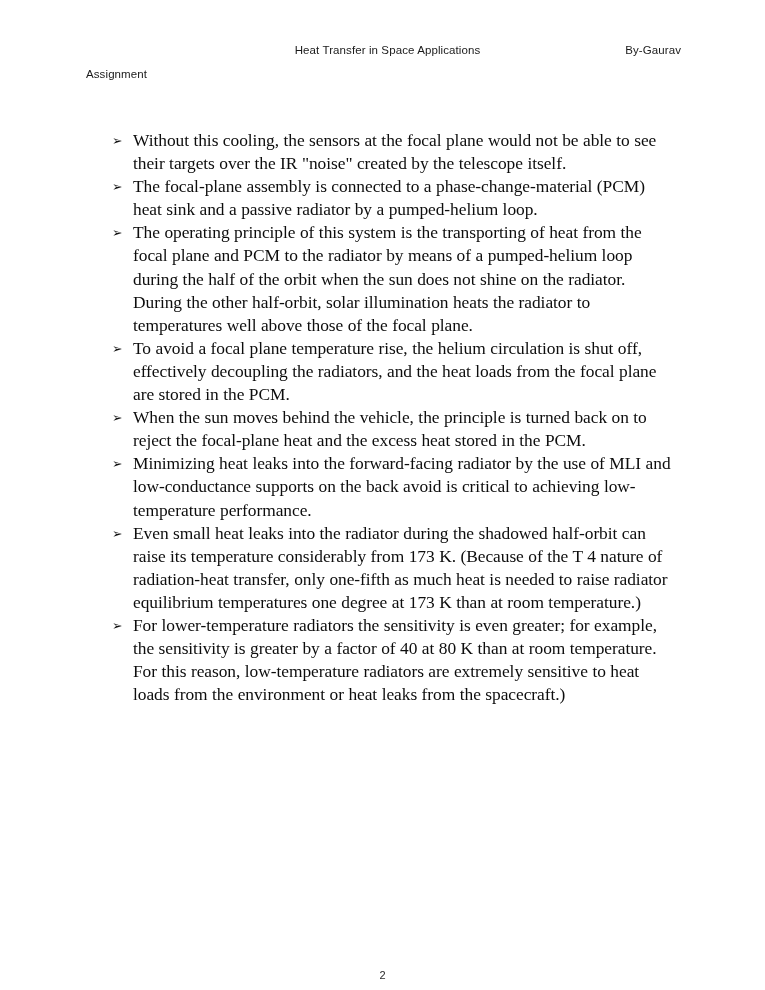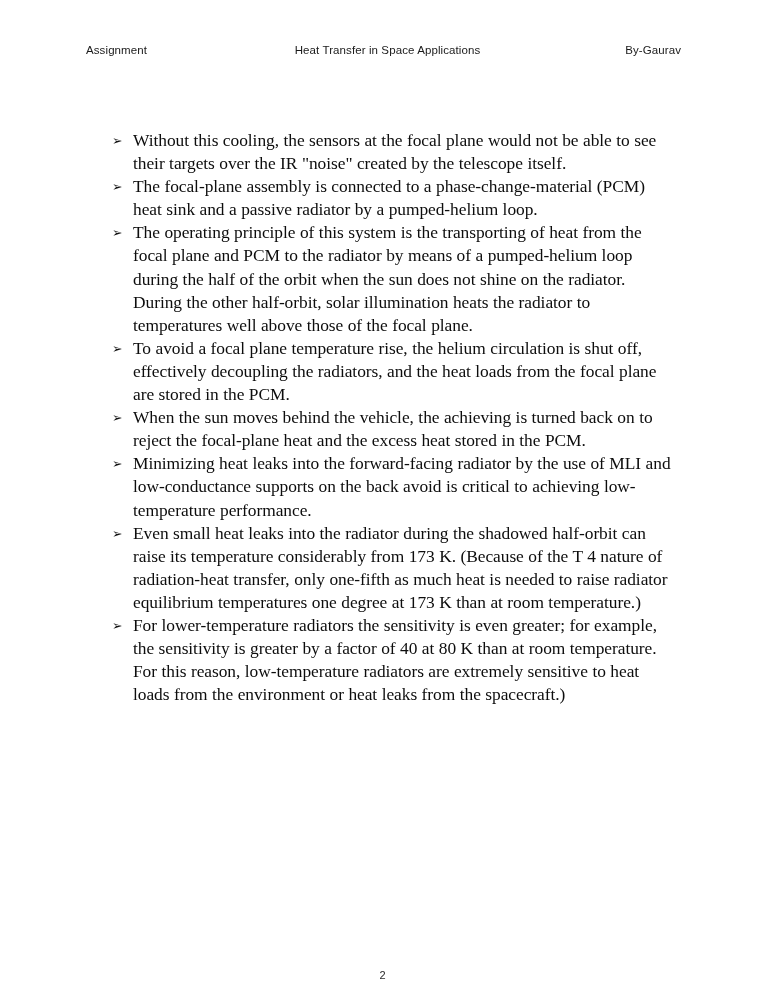--- a/index.html
+++ b/index.html
@@ -27,20 +27,21 @@
     display: flex;
     align-items: baseline;
     font-family: "Liberation Sans", "DejaVu Sans", sans-serif;
     font-size: 11.5px;
     color: #1a1a1a;
     letter-spacing: 0.1px;
     white-space: nowrap;
   }
   .hdr-left {
     flex: 0 0 auto;
+    margin-top: 24px;
   }
   .hdr-center {
     position: absolute;
     left: 50%;
     transform: translateX(-50%);
     text-align: center;
     padding-left: 8px;
   }
   .hdr-right {
     position: absolute;
@@ -125,21 +126,21 @@
       <span class="bullet-text">The operating principle of this system is the transporting of heat from the focal plane and PCM to the radiator by means of a pumped-helium loop during the half of the orbit when the sun does not shine on the radiator. During the other half-orbit, solar illumination heats the radiator to temperatures well above those of the focal plane.</span>
     </div>
 
     <div class="bullet-item">
       <span class="bullet-glyph">➢</span>
       <span class="bullet-text">To avoid a focal plane temperature rise, the helium circulation is shut off, effectively decoupling the radiators, and the heat loads from the focal plane are stored in the PCM.</span>
     </div>
 
     <div class="bullet-item">
       <span class="bullet-glyph">➢</span>
-      <span class="bullet-text">When the sun moves behind the vehicle, the achieving is turned back on to reject the focal-plane heat and the excess heat stored in the PCM.</span>
+      <span class="bullet-text">When the sun moves behind the vehicle, the principle is turned back on to reject the focal-plane heat and the excess heat stored in the PCM.</span>
     </div>
 
     <div class="bullet-item">
       <span class="bullet-glyph">➢</span>
       <span class="bullet-text">Minimizing heat leaks into the forward-facing radiator by the use of MLI and low-conductance supports on the back avoid is critical to achieving low-temperature performance.</span>
     </div>
 
     <div class="bullet-item">
       <span class="bullet-glyph">➢</span>
       <span class="bullet-text">Even small heat leaks into the radiator during the shadowed half-orbit can raise its temperature considerably from 173 K. (Because of the T 4 nature of radiation-heat transfer, only one-fifth as much heat is needed to raise radiator equilibrium temperatures one degree at 173 K than at room temperature.)</span>

